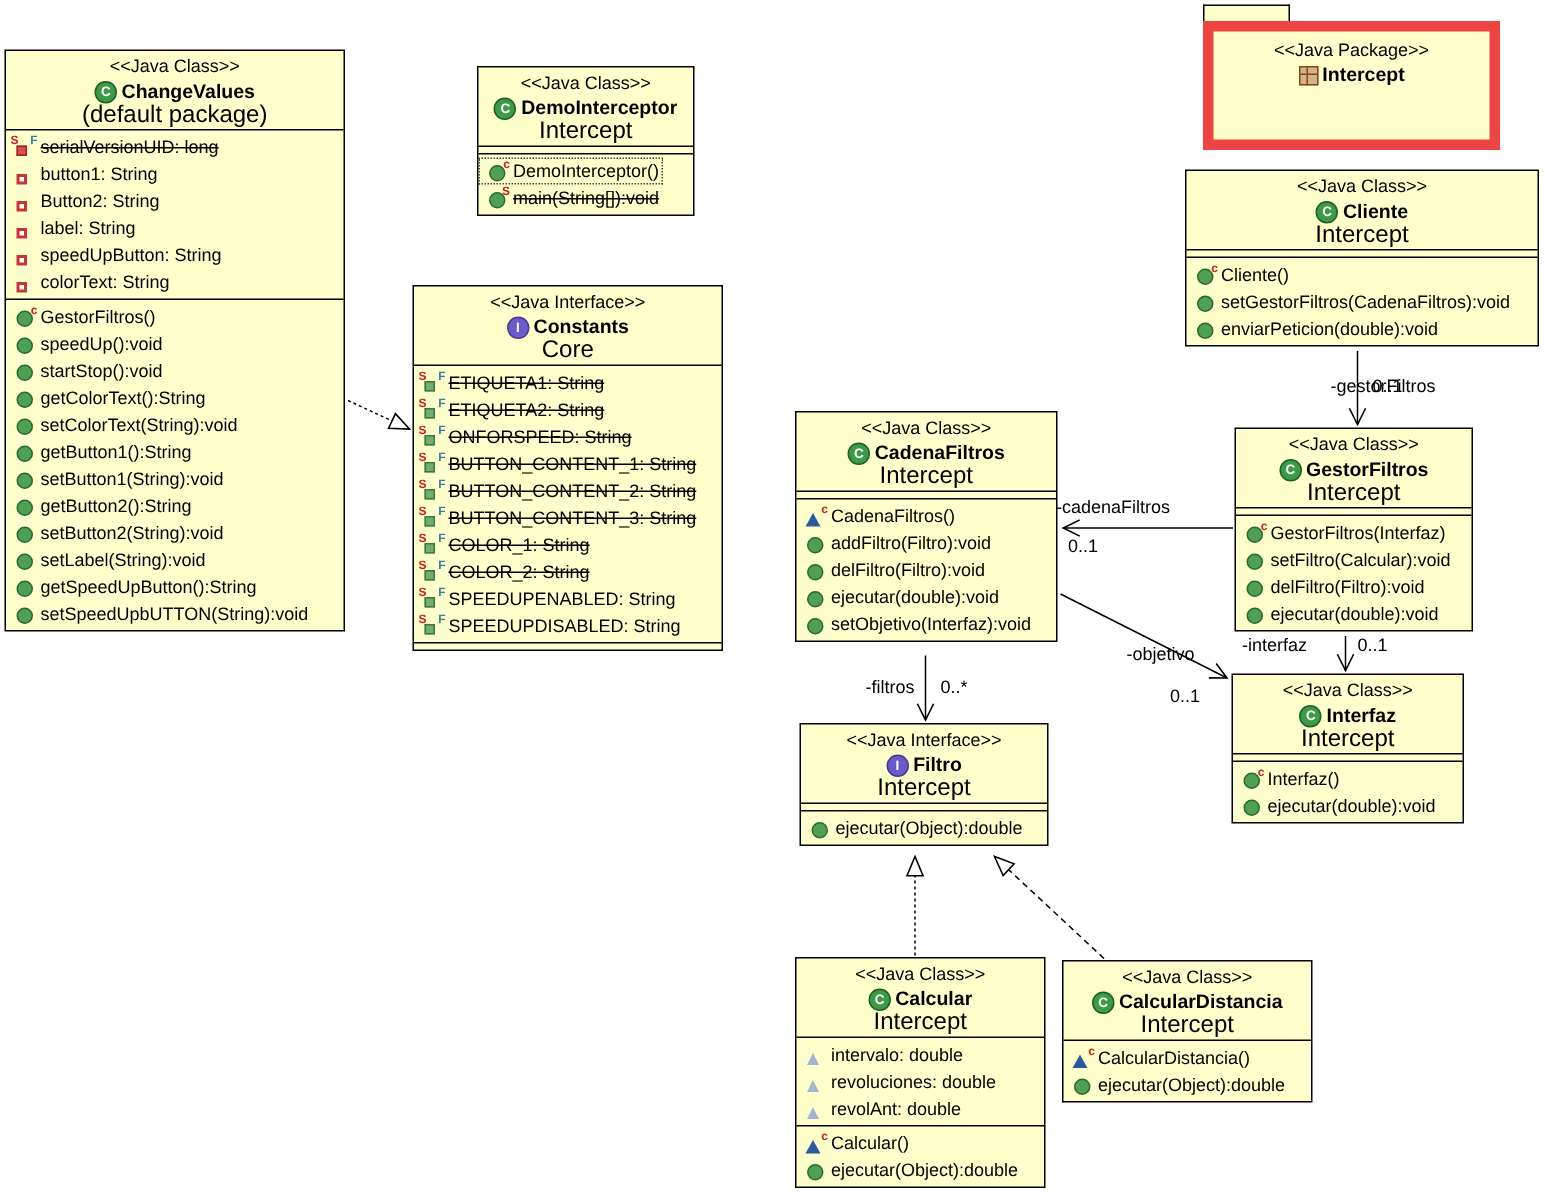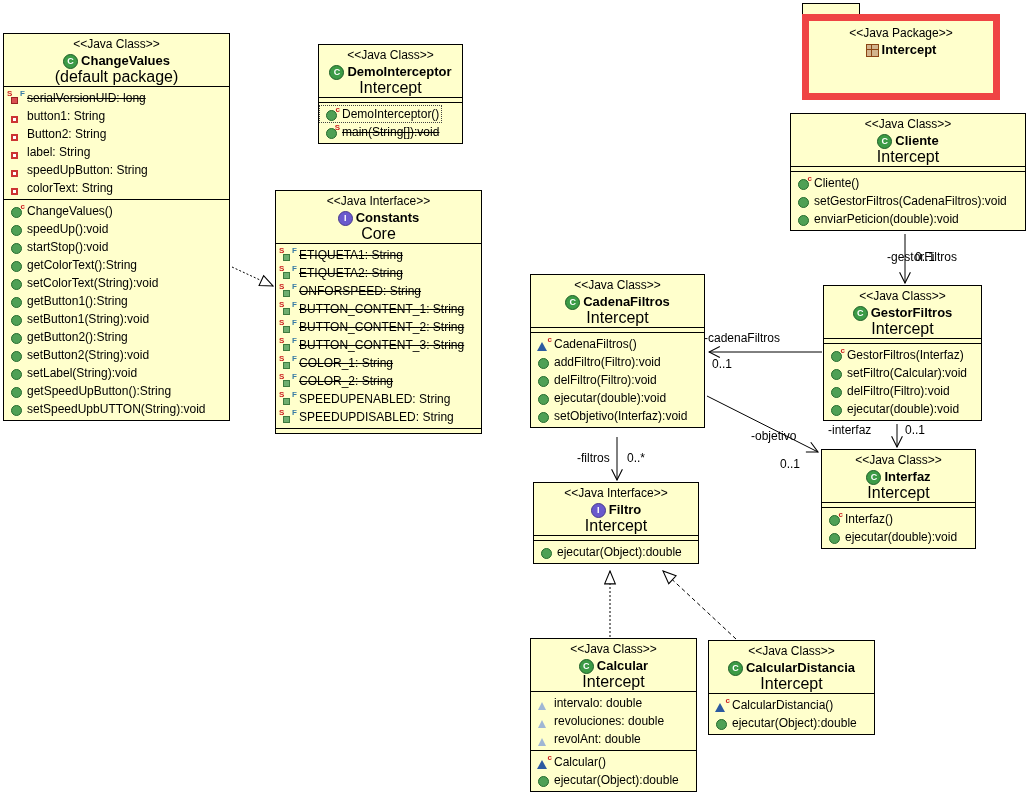--- a/index.html
+++ b/index.html
@@ -158,21 +158,21 @@
           </span>
           <span class="mtext">colorText: String</span>
         </div>
       </div>
     <div class="members">
         <div class="row">
           <span class="mi">
             <span class="ic public-constructor-icon"></span>
             <span class="supR sup-c">c</span>
           </span>
-          <span class="mtext">ChangeValues()</span>
+          <span class="mtext">GestorFiltros()</span>
         </div>
         <div class="row">
           <span class="mi">
             <span class="ic public-method-icon"></span>
           </span>
           <span class="mtext">speedUp():void</span>
         </div>
         <div class="row">
           <span class="mi">
             <span class="ic public-method-icon"></span>

